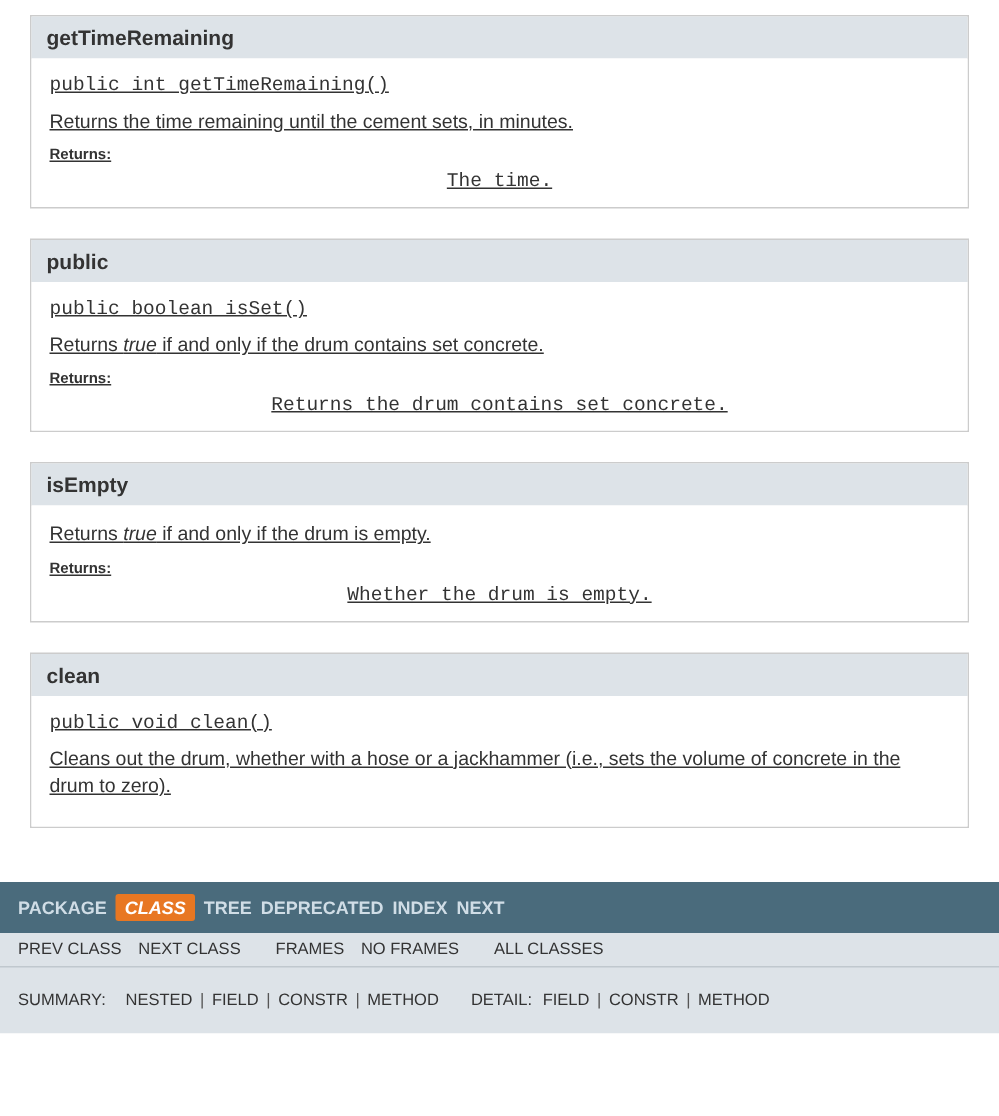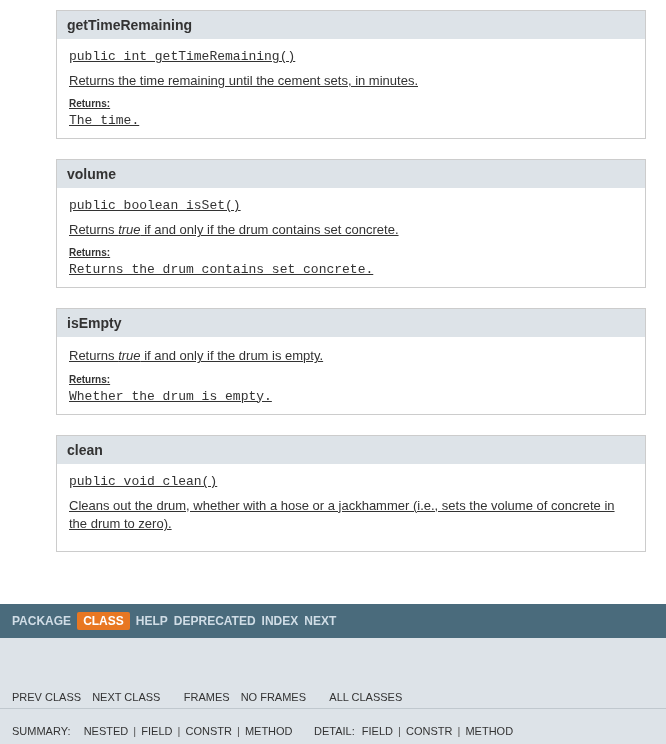--- a/index.html
+++ b/index.html
@@ -5,22 +5,21 @@
     * { margin: 0; padding: 0; box-sizing: border-box; }
     body {
       font-family: Arial, sans-serif;
       font-size: 14px;
       background: #fff;
       color: #333;
       width: 666px;
     }
 
     .main-content {
-      padding: 10px 20px 32px 20px;
-      margin-left: 36px;
+      padding: 10px 20px 16px 20px;
     }
 
     .method-block {
       margin-bottom: 20px;
       border: 1px solid #ccc;
     }
 
     .method-header {
       background: #dde3e8;
       padding: 6px 10px;
@@ -56,20 +55,21 @@
     .returns-label {
       font-weight: bold;
       font-size: 10px;
       margin-bottom: 4px;
     }
 
     .returns-value {
       font-family: 'Courier New', Courier, monospace;
       font-size: 13px;
       color: #333;
+      text-align: center;
     }
 
     
     .footer-nav {
       background: #4a6b7c;
       padding: 8px 12px;
       display: flex;
       align-items: center;
       gap: 6px;
       flex-wrap: wrap;
@@ -81,20 +81,21 @@
       font-weight: bold;
       cursor: pointer;
       text-decoration: none;
     }
 
     .footer-nav-item.active {
       background: #e87722;
       color: #fff;
       padding: 2px 6px;
       border-radius: 2px;
+      font-style: italic;
     }
 
     .footer-links-row {
       background: #dde3e8;
       padding: 5px 12px;
       font-size: 11px;
       color: #333;
       display: flex;
       flex-wrap: wrap;
       gap: 4px;
@@ -102,21 +103,20 @@
     }
 
     .footer-links-row span {
       color: #333;
     }
 
     .footer-links-row a {
       color: #333;
       text-decoration: none;
       font-weight: normal;
-      margin-top: 48px;
     }
 
     .footer-summary-row {
       background: #dde3e8;
       padding: 16px 12px;
       font-size: 11px;
       color: #333;
       border-top: 1px solid #c0c8ce;
     }
 
@@ -145,21 +145,21 @@
         <span>Returns:</span>
       </div>
       <div class="returns-value">
         <span>The time.</span>
       </div>
     </div>
   </div>
 
   <div class="method-block">
     <div class="method-header">
-      <span>volume</span>
+      <span>public</span>
     </div>
     <div class="method-body">
       <div class="method-signature">
         <span>public boolean isSet()</span>
       </div>
       <div class="method-desc">
         Returns <em>true</em> if and only if the drum contains set concrete.
       </div>
       <div class="returns-label">
         <span>Returns:</span>
@@ -199,21 +199,21 @@
         <span>Cleans out the drum, whether with a hose or a jackhammer (i.e., sets the volume of concrete in the drum to zero).</span>
       </div>
     </div>
   </div>
 
 </div>
 
 <div class="footer-nav">
   <a class="footer-nav-item">PACKAGE</a>
   <a class="footer-nav-item active">CLASS</a>
-  <a class="footer-nav-item">HELP</a>
+  <a class="footer-nav-item">TREE</a>
   <a class="footer-nav-item">DEPRECATED</a>
   <a class="footer-nav-item">INDEX</a>
   <a class="footer-nav-item">NEXT</a>
 </div>
 
 <div class="footer-links-row">
   <a>PREV CLASS</a>
   <span>&nbsp;</span>
   <a>NEXT CLASS</a>
   <span>&nbsp;&nbsp;&nbsp;&nbsp;&nbsp;</span>

